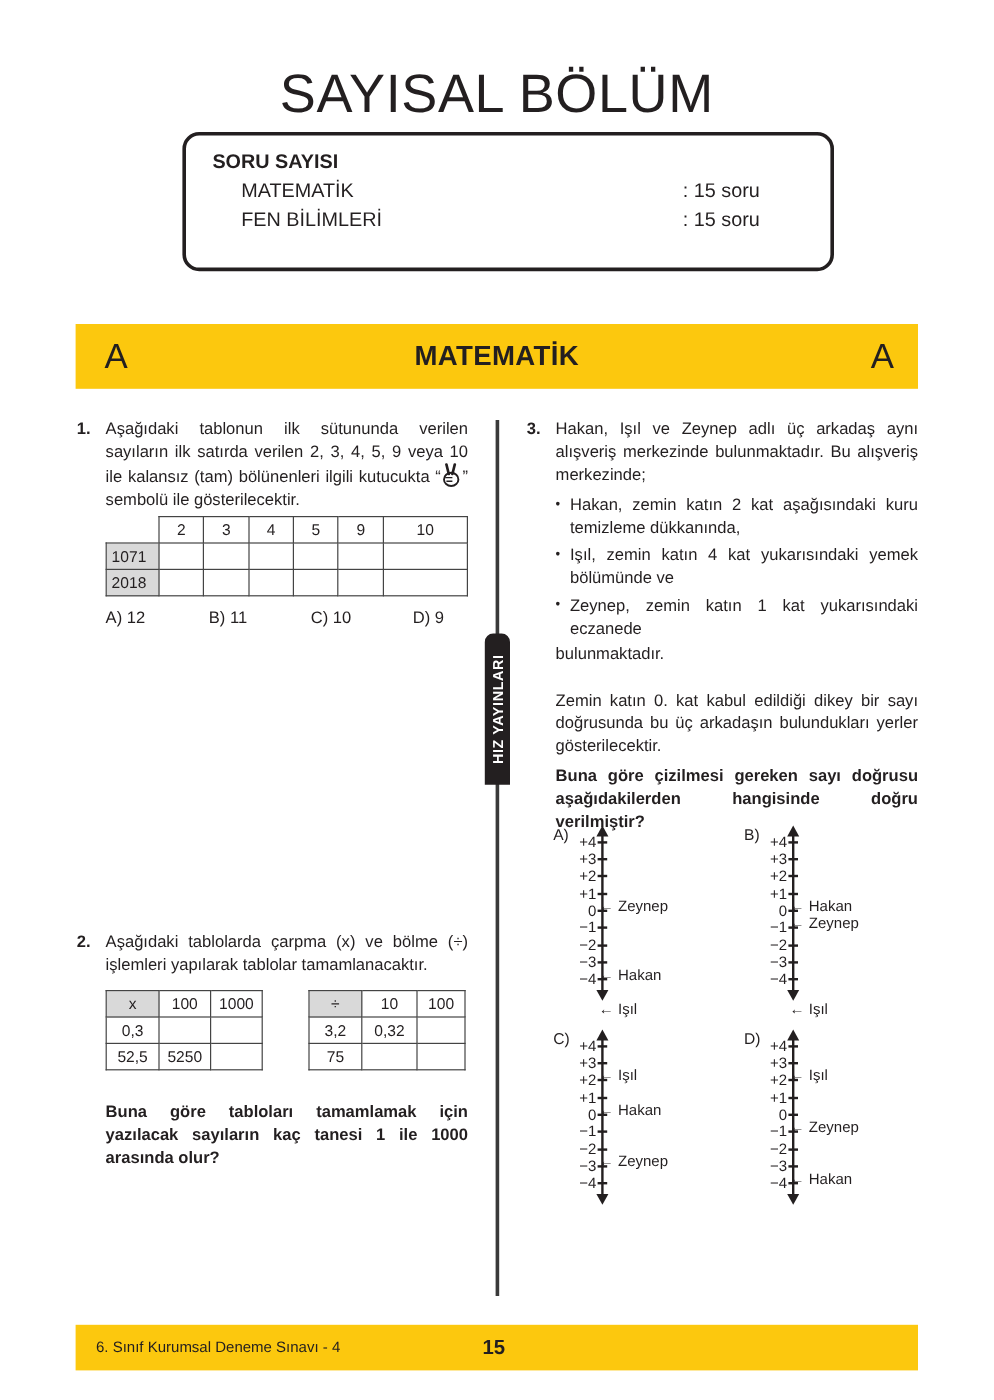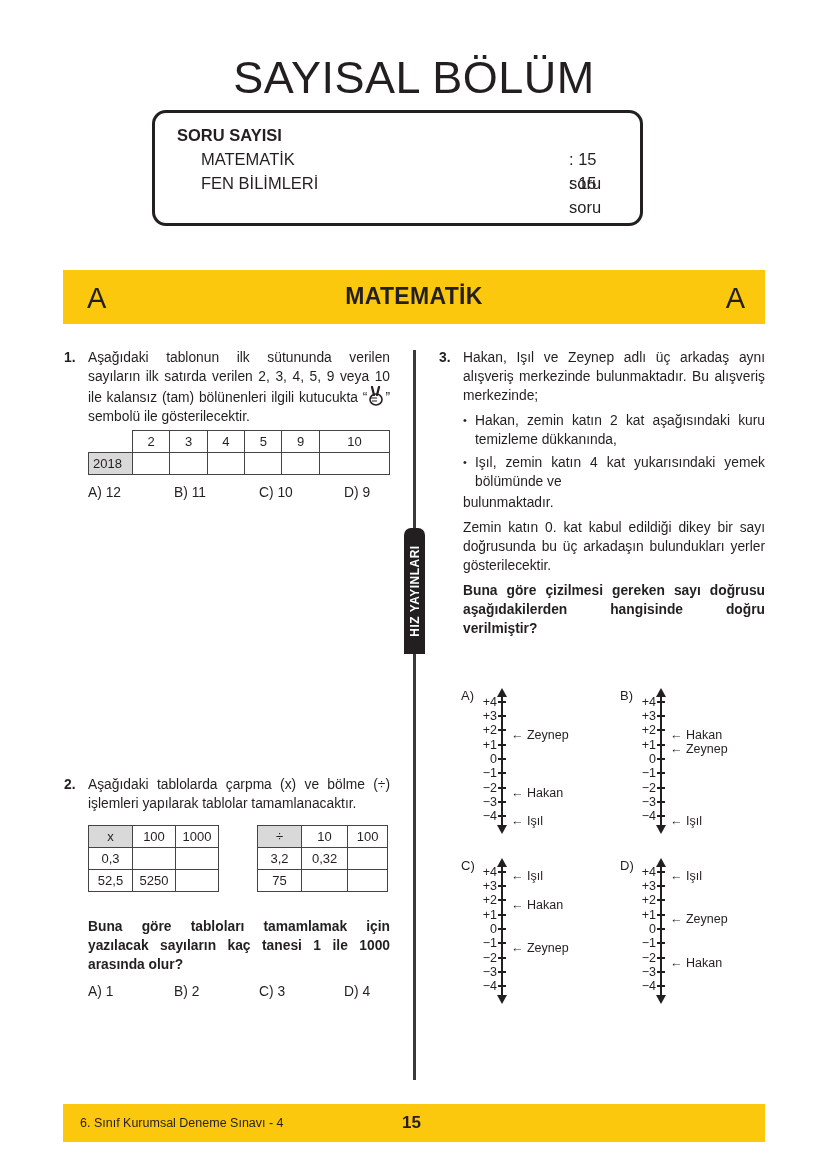--- a/index.html
+++ b/index.html
@@ -1,21 +1,21 @@
 <!DOCTYPE html>
 <html><head>
 <meta charset="utf-8">
 <style>
   * { box-sizing: border-box; margin: 0; padding: 0; }
   html, body { width: 828px; height: 1167px; background: #fff; }
   body { position: relative; font-family: "Liberation Sans", sans-serif; color: #231f20; overflow: hidden; }
 
   .page-title { position: absolute; left: 0; width: 828px; top: 52px; text-align: center; font-size: 45px; font-weight: normal; letter-spacing: 0.5px; color: #231f20; }
 
-  .info-box { position: absolute; left: 152px; top: 110px; width: 491px; height: 116px; border: 3px solid #231f20; border-radius: 14px; padding: 10px 22px; font-size: 16.5px; }
+  .info-box { position: absolute; left: 152px; top: 110px; width: 543px; height: 116px; border: 3px solid #231f20; border-radius: 14px; padding: 10px 22px; font-size: 16.5px; }
   .info-row { position: relative; height: 24px; line-height: 24px; }
   .info-row .lbl { position: absolute; left: 0; }
   .info-row .lbl.sub { left: 24px; }
   .info-row .lbl.bold { font-weight: bold; }
   .info-row .val { position: absolute; left: 392px; }
 
   .section-bar { position: absolute; left: 63px; top: 270px; width: 702px; height: 54px; background: #fcc80e; }
   .section-bar .letter { position: absolute; top: 12px; font-size: 29px; }
   .section-bar .letter.l { left: 24px; }
   .section-bar .letter.r { right: 20px; }
@@ -42,21 +42,21 @@
   .bullet { position: relative; padding-left: 12px; margin-top: 4px; }
   .bullet::before { content: "•"; position: absolute; left: 0; top: 0; font-size: 11px; }
 
   .nl { position: absolute; font-size: 12.5px; }
   .nl .opt { position: absolute; left: 0; top: 0; font-size: 13px; }
   .nl .axis { position: absolute; left: 40px; top: 4px; width: 2px; height: 138px; background: #231f20; }
   .nl .axis::before { content: ""; position: absolute; left: -4px; top: -4px; border-left: 5px solid transparent; border-right: 5px solid transparent; border-bottom: 9px solid #231f20; }
   .nl .axis::after { content: ""; position: absolute; left: -4px; bottom: -4px; border-left: 5px solid transparent; border-right: 5px solid transparent; border-top: 9px solid #231f20; }
   .nl .tick { position: absolute; left: 37px; width: 8px; height: 1.5px; background: #231f20; }
   .nl .tlabel { position: absolute; width: 36px; text-align: right; left: 0; line-height: 14px; }
-  .nl .mark { position: absolute; left: 50px; line-height: 14px; white-space: nowrap; }
+  .nl .mark { position: absolute; left: 38px; line-height: 14px; white-space: nowrap; margin-top: 20px; }
 
   .footer { position: absolute; left: 63px; top: 1104px; width: 702px; height: 38px; background: #fcc80e; }
   .footer .ft { position: absolute; left: 17px; top: 12px; font-size: 12.5px; }
   .footer .pg { position: absolute; left: 339px; top: 9px; font-size: 17px; font-weight: bold; }
 </style>
 </head>
 <body>
 
 <div class="page-title">SAYISAL BÖLÜM</div>
 
@@ -98,20 +98,29 @@
           <tr>
         <td style="border:none; width:44px;"></td>
         <td>2</td>
         <td>3</td>
         <td>4</td>
         <td>5</td>
         <td>9</td>
         <td>10</td>
       </tr>
       <tr>
+        <td class="rowh">1071</td>
+        <td></td>
+            <td></td>
+            <td></td>
+            <td></td>
+            <td></td>
+            <td></td>
+      </tr>
+      <tr>
         <td class="rowh">2018</td>
         <td></td>
             <td></td>
             <td></td>
             <td></td>
             <td></td>
             <td></td>
       </tr>
     </tbody>
       </table>
@@ -162,37 +171,32 @@
         </tr>
         <tr>
           <td>75</td>
           <td></td>
           <td></td>
         </tr>
       </tbody>
         </table>
     </div>
     <div class="stem-bold" style="margin-top:8px;">Buna göre tabloları tamamlamak için yazılacak sayıların kaç tanesi 1 ile 1000 arasında olur?</div>
-    <div class="choices">
-      <span style="left:0">A) 1</span>
-      <span style="left:86px">B) 2</span>
-      <span style="left:171px">C) 3</span>
-      <span style="left:256px">D) 4</span>
-    </div>
   </div>
 </div>
 
 <div class="q" style="left:439px; top:348px; width:326px;">
   <span class="num">3.</span>
   <div class="body">
     <div>Hakan, Işıl ve Zeynep adlı üç arkadaş aynı alışveriş merkezinde bulunmaktadır. Bu alışveriş merkezinde;</div>
     <div class="bullet" style="margin-top:6px;">Hakan, zemin katın 2 kat aşağısındaki kuru temizleme dükkanında,</div>
     <div class="bullet">Işıl, zemin katın 4 kat yukarısındaki yemek bölümünde ve</div>
+    <div class="bullet">Zeynep, zemin katın 1 kat yukarısındaki eczanede</div>
     <div style="margin-top:2px;">bulunmaktadır.</div>
-    <div style="margin-top:6px; text-align:justify;">Zemin katın 0. kat kabul edildiği dikey bir sayı doğrusunda bu üç arkadaşın bulundukları yerler gösterilecektir.</div>
+    <div style="margin-top:20px; text-align:justify;">Zemin katın 0. kat kabul edildiği dikey bir sayı doğrusunda bu üç arkadaşın bulundukları yerler gösterilecektir.</div>
     <div class="stem-bold" style="margin-top:6px;">Buna göre çizilmesi gereken sayı doğrusu aşağıdakilerden hangisinde doğru verilmiştir?</div>
   </div>
 </div>
 
 <div class="nl" style="left:461px; top:688px; width:150px; height:150px;">
   <span class="opt">A)</span>
   <div class="axis"></div>
   <div class="tick" style="top:13px"></div>
     <div class="tick" style="top:27px"></div>
     <div class="tick" style="top:41px"></div>

